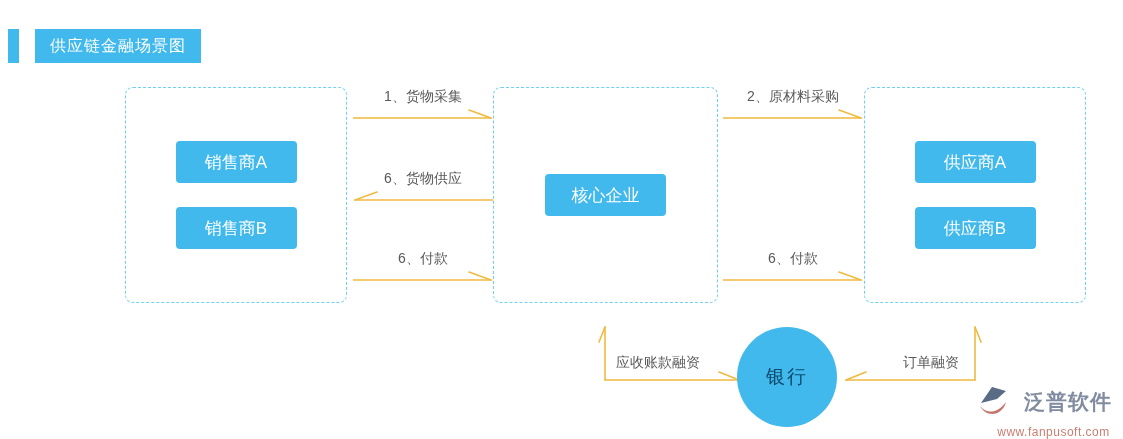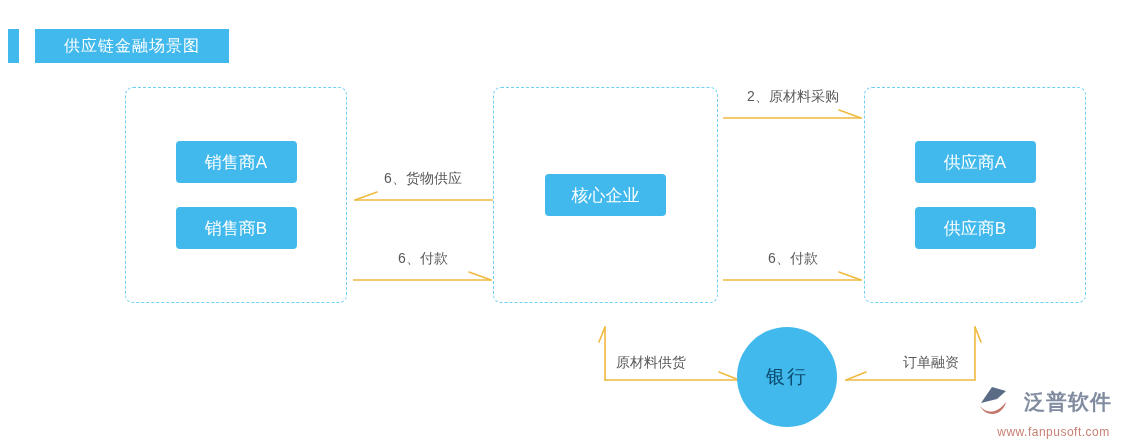--- a/index.html
+++ b/index.html
@@ -10,21 +10,21 @@
     --logo-text:#828ca0;
     --logo-url:#c87f72;
   }
   *{margin:0;padding:0;box-sizing:border-box;}
   body{font-family:"Liberation Sans","DejaVu Sans",sans-serif;background:#fff;}
   .canvas{position:relative;width:1123px;height:439px;background:#fff;overflow:hidden;}
 
   
   .accent-bar{position:absolute;left:8px;top:29px;width:11px;height:34px;background:var(--accent);}
   .title-badge{position:absolute;left:35px;top:29px;height:34px;line-height:34px;
-    padding:0 29px;background:var(--accent);color:#fff;font-size:16px;letter-spacing:1px;}
+    padding:0 15px;background:var(--accent);color:#fff;font-size:16px;letter-spacing:1px;}
 
   
   .group-box{position:absolute;top:87px;height:216px;border:1px dashed var(--dashed);
     border-radius:8px;display:flex;flex-direction:column;align-items:center;
     justify-content:center;gap:24px;}
   .box-left{left:125px;width:222px;}
   .box-mid{left:493px;width:225px;}
   .box-right{left:864px;width:222px;}
 
   .node-btn{width:121px;height:42px;background:var(--accent);border-radius:4px;
@@ -73,20 +73,27 @@
 
   <div class="group-box box-right">
     <div class="node-btn">供应商A</div>
     <div class="node-btn">供应商B</div>
   </div>
 
   <div class="group-box box-mid">
     <div class="node-btn">核心企业</div>
   </div>
 
+  <div class="flow gap1 row1">
+    <div class="lbl">1、货物采集</div>
+    <svg viewBox="0 0 140 14">
+      <line class="a-line" x1="0" y1="12" x2="138" y2="12"></line>
+      <line class="a-barb" x1="116" y1="4" x2="138" y2="12"></line>
+    </svg>
+  </div>
   <div class="flow gap1 row2">
     <div class="lbl">6、货物供应</div>
     <svg viewBox="0 0 140 14">
       <line class="a-line" x1="2" y1="12" x2="140" y2="12"></line>
       <line class="a-barb" x1="2" y1="12" x2="24" y2="4"></line>
     </svg>
   </div>
   <div class="flow gap1 row3">
     <div class="lbl">6、付款</div>
     <svg viewBox="0 0 140 14">
@@ -109,21 +116,21 @@
       <line class="a-barb" x1="116" y1="4" x2="138" y2="12"></line>
     </svg>
   </div>
 
   <svg class="connector conn-left" viewBox="0 0 142 64">
     <line class="a-barb" x1="1" y1="20" x2="7" y2="5"></line>
     <line class="a-line" x1="7" y1="5" x2="7" y2="58"></line>
     <line class="a-line" x1="7" y1="58" x2="141" y2="58"></line>
     <line class="a-barb" x1="121" y1="50" x2="141" y2="58"></line>
   </svg>
-  <div class="conn-lbl lbl-left">原材料供货</div>
+  <div class="conn-lbl lbl-left">应收账款融资</div>
 
   <svg class="connector conn-right" viewBox="0 0 137 64">
     <line class="a-barb" x1="1" y1="58" x2="21" y2="50"></line>
     <line class="a-line" x1="1" y1="58" x2="130" y2="58"></line>
     <line class="a-line" x1="130" y1="58" x2="130" y2="5"></line>
     <line class="a-barb" x1="130" y1="5" x2="136" y2="20"></line>
   </svg>
   <div class="conn-lbl lbl-right">订单融资</div>
 
   <div class="bank-circle">银行</div>

